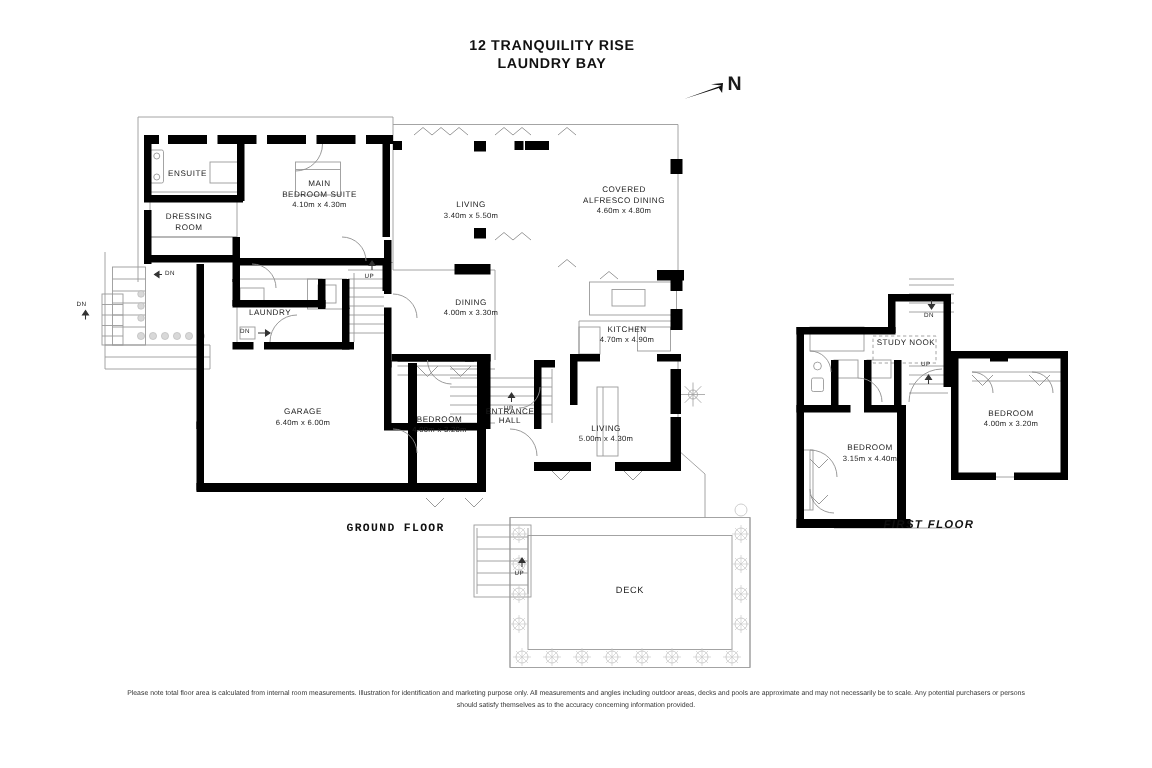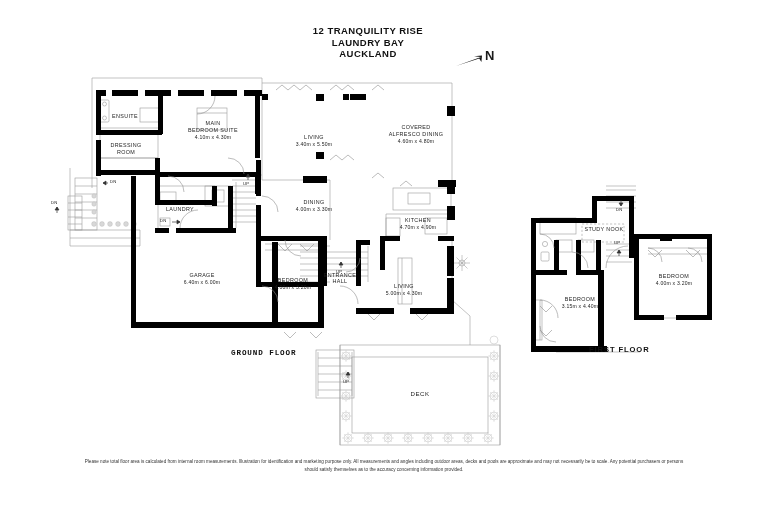--- a/index.html
+++ b/index.html
@@ -33,21 +33,20 @@
           font-size:4.6px;line-height:7.6px;color:#333;}
 </style>
 </head>
 <body>
 
 <div class="stage">
 
   <div class="title-block">
     <div class="title-line">12 TRANQUILITY RISE</div>
     <div class="title-line">LAUNDRY BAY</div>
-    <div class="title-line">AUCKLAND</div>
   </div>
 
   <div class="north">
     <svg width="32" height="16" viewBox="0 0 32 16">
       <path d="M1 13 L26 4 L19 3.2 L27 2.4 L26.4 9 L24.2 5.6 Z" fill="#111"></path>
     </svg>
     <span class="n-letter">N</span>
   </div>
 
   <div class="plan">
@@ -458,17 +457,17 @@
   <div class="updn" style="left:110px;top:179px;">DN</div>
   <div class="updn" style="left:51px;top:200px;">DN</div>
   <div class="updn" style="left:160px;top:218px;">DN</div>
   <div class="updn" style="left:243px;top:181px;">UP</div>
   <div class="updn" style="left:336px;top:269px;">UP</div>
   <div class="updn" style="left:343px;top:379px;">UP</div>
   <div class="updn" style="left:616px;top:207px;">DN</div>
   <div class="updn" style="left:614px;top:240px;">UP</div>
 
   <div class="floor-name" style="left:231px;top:349px;font-family:Liberation Mono, monospace;">GROUND FLOOR</div>
-  <div class="floor-name" style="left:589px;top:345px;">FIRST FLOOR</div>
+  <div class="floor-name" style="left:589px;top:345px;font-style:italic;">FIRST FLOOR</div>
 
   <div class="footer">Please note total floor area is calculated from internal room measurements. Illustration for identification and marketing purpose only. All measurements and angles including outdoor areas, decks and pools are approximate and may not necessarily be to scale. Any potential purchasers or persons should satisfy themselves as to the accuracy concerning information provided.</div>
 
 </div>
 
 </body></html>

